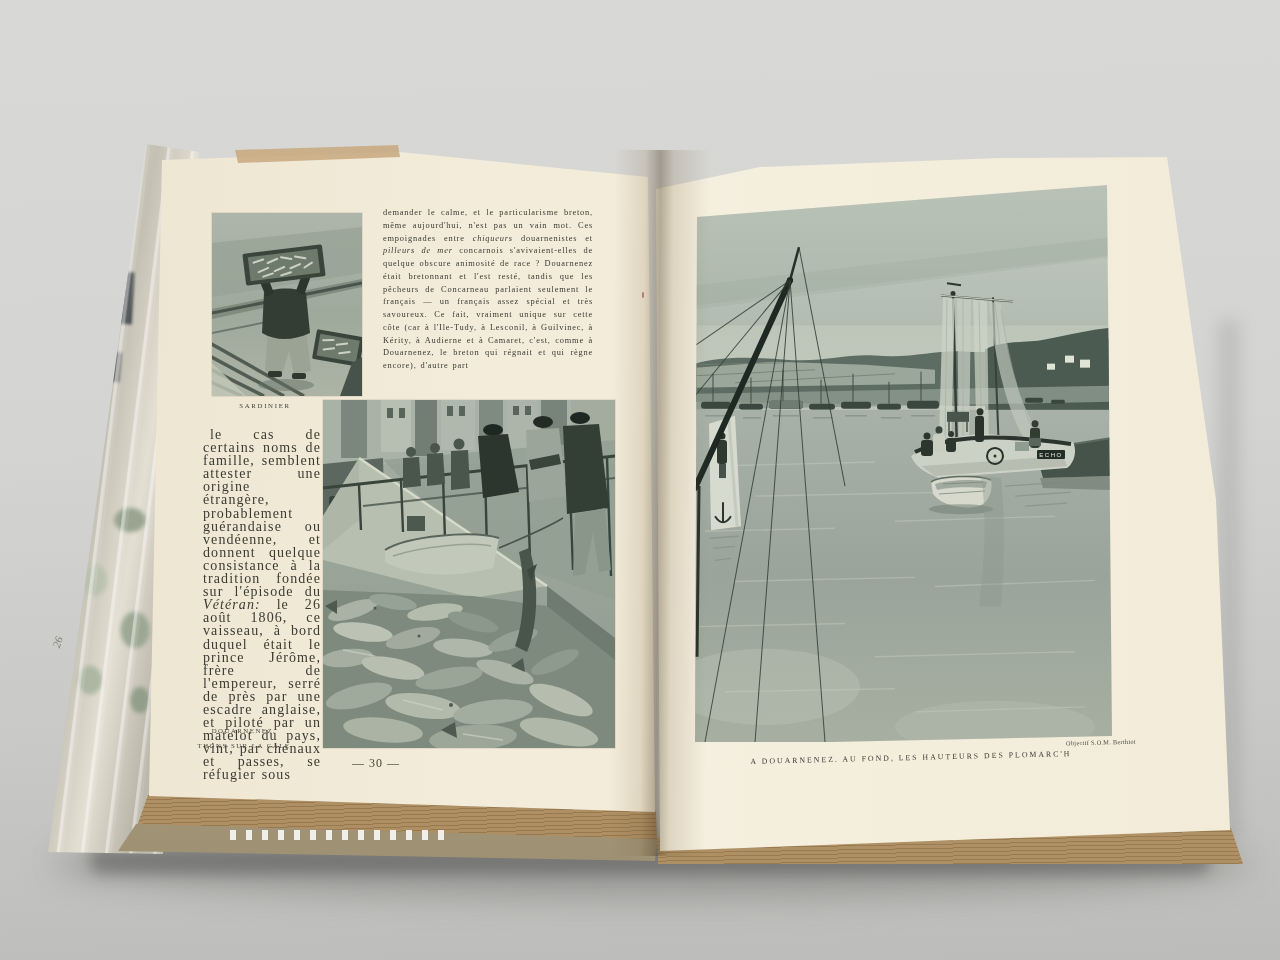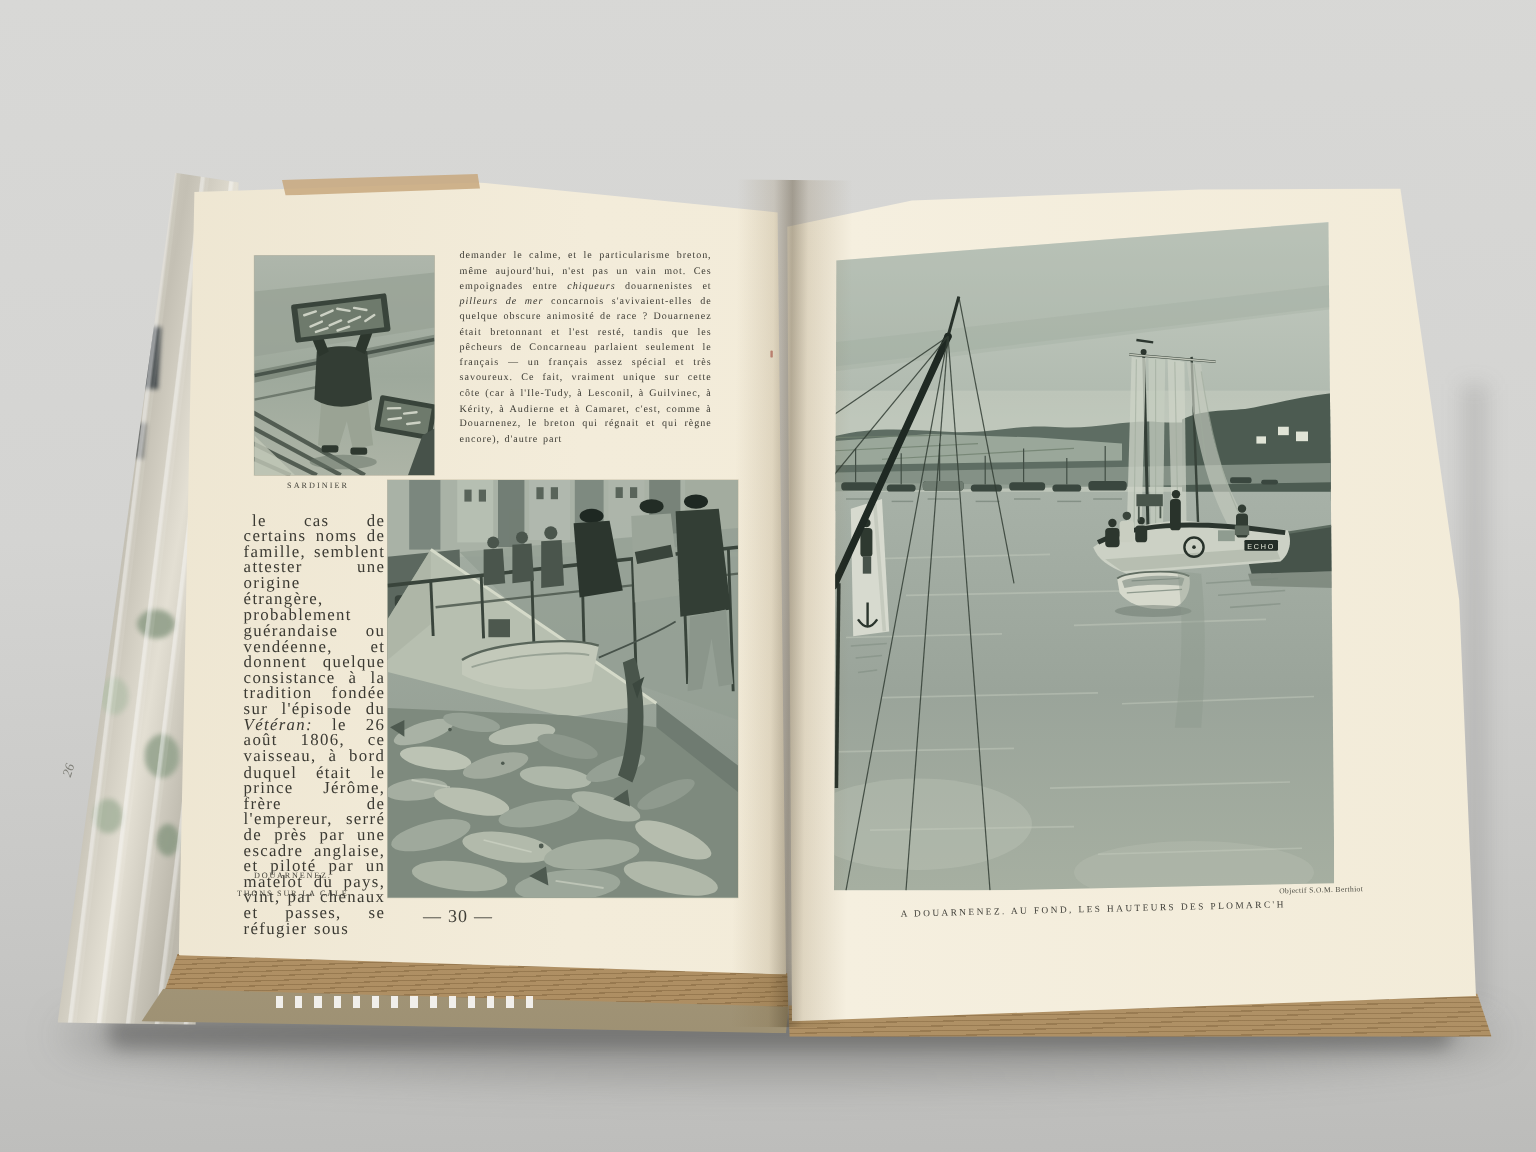--- a/index.html
+++ b/index.html
@@ -54,21 +54,21 @@
   .photo svg{display:block;width:100%;height:100%;}
   .photo3-wrap{inset:0;clip-path:polygon(697px 217px,1107px 185px,1112px 736px,695px 745px);}
   
   .body-text{color:#3b3a33;text-align:justify;}
   .it{font-style:italic;}
   .para1{left:383px;top:207px;width:210px;font-size:8.4px;line-height:12.77px;letter-spacing:.8px;word-spacing:1px;}
   .colnarrow{left:203px;top:428px;width:118px;font-size:14px;line-height:13.1px;letter-spacing:1.1px;word-spacing:1px;text-indent:7px;}
   .caption{color:#45443c;text-align:center;}
   .cap-sard{left:213px;top:402px;width:104px;font-size:6.8px;letter-spacing:1.7px;}
   .cap-dz{left:191px;top:724px;width:106px;font-size:6.8px;letter-spacing:1.5px;line-height:14.5px;}
-  .pagenum{left:341px;top:756px;width:70px;text-align:right;font-size:15px;letter-spacing:1px;color:#403f38;}
+  .pagenum{left:341px;top:756px;width:70px;text-align:center;font-size:12px;letter-spacing:1px;color:#403f38;}
   .credit{left:1030px;top:739px;width:106px;text-align:right;font-size:6.3px;letter-spacing:.3px;color:#4a4a42;transform:rotate(-1.4deg);}
   .cap-right{left:745px;top:753px;width:332px;text-align:center;font-size:7.8px;letter-spacing:2px;color:#41403a;transform:rotate(-1.4deg);white-space:nowrap;}
   .pencil{left:52px;top:636px;font-size:11px;color:#6b6b63;opacity:.8;transform:rotate(-72deg);font-style:italic;}
   .red-speck{left:642px;top:292px;width:2px;height:6px;background:#b05a50;opacity:.7;border-radius:1px;}
 </style>
 </head>
 <body>
 
 <div class="stage">
 

